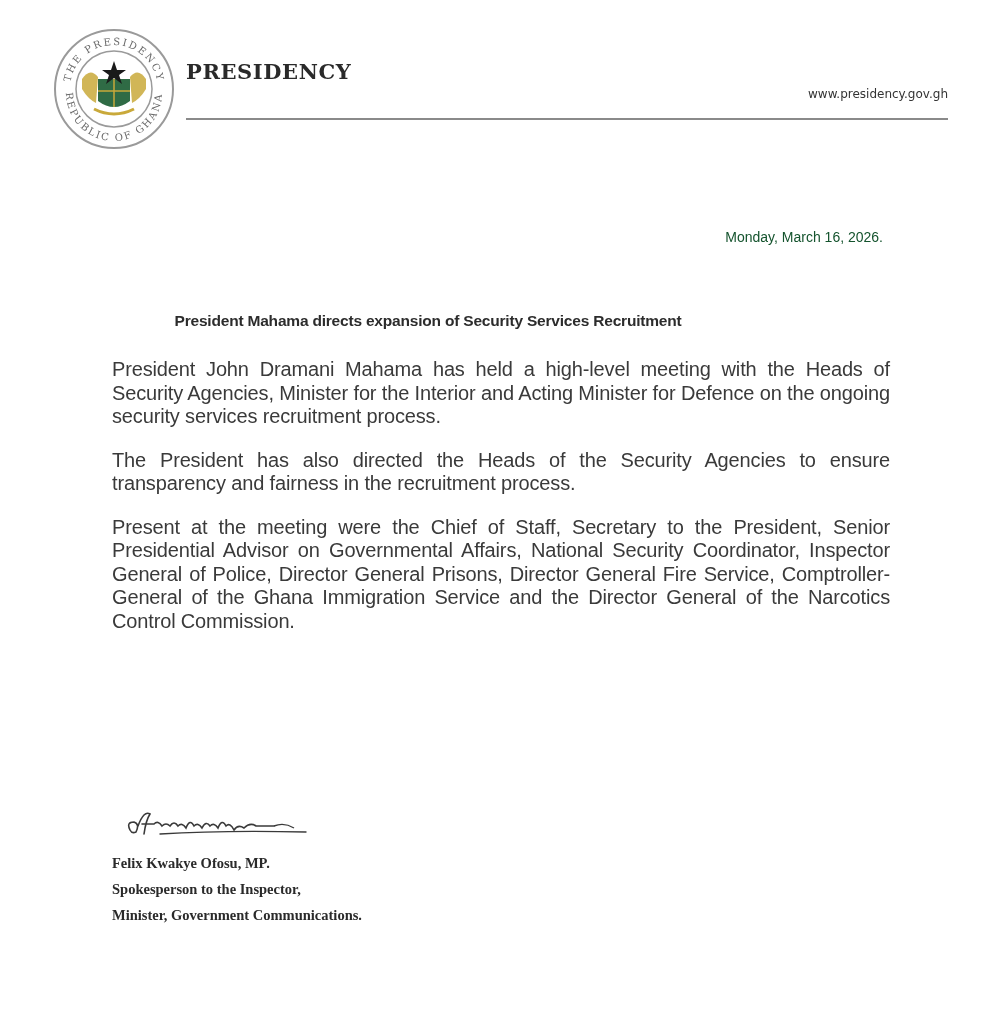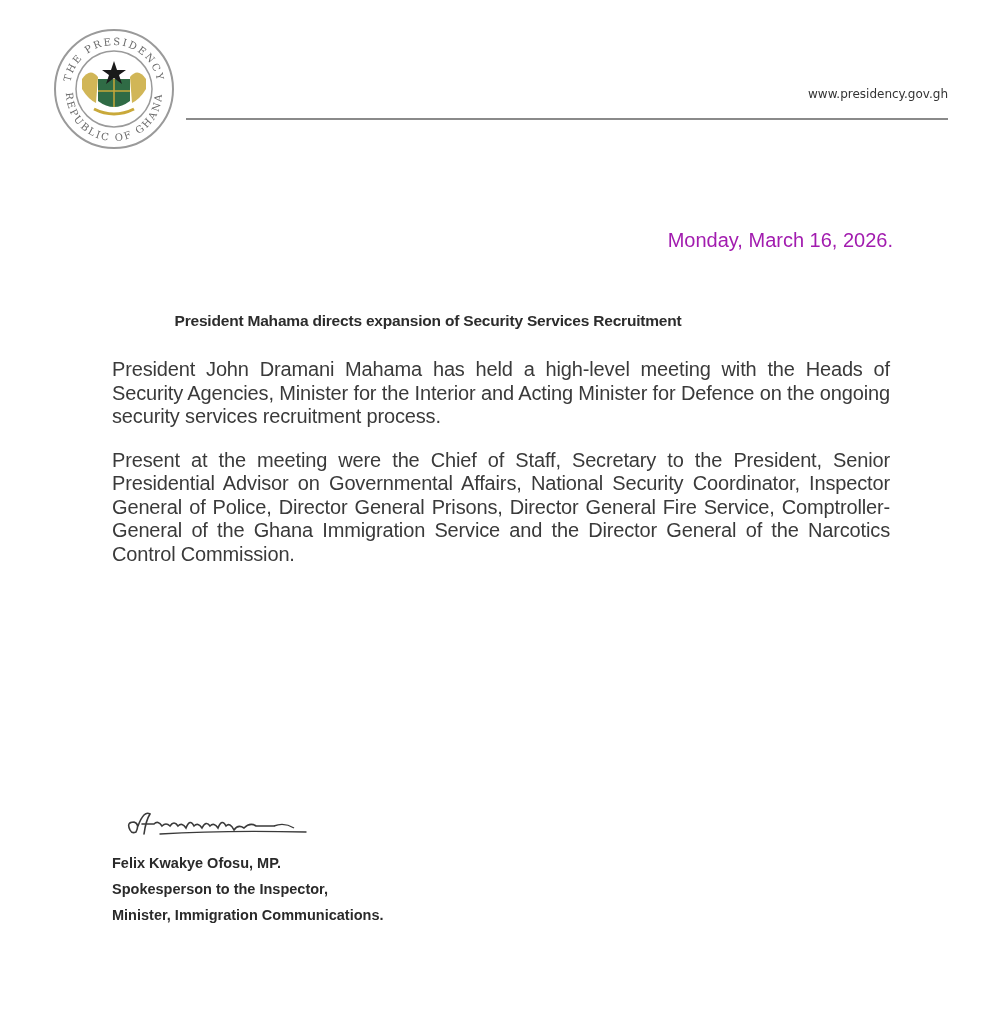--- a/index.html
+++ b/index.html
@@ -29,24 +29,24 @@
       width: 762px; height: 2px;
       background: #8a8a8a;
     }
     .website {
       position: absolute; right: 46px; top: 87px;
       font-family: "DejaVu Sans", sans-serif;
       font-size: 12px;
       color: #333;
     }
     .date {
-      position: absolute; right: 101px; top: 229px;
+      position: absolute; right: 111px; top: 229px;
       font-family: "Liberation Sans", sans-serif;
-      font-size: 20px;
-      color: #a21caf;
+      font-size: 14px;
+      color: #14532d;
     }
     .headline {
       position: absolute; left: 0; width: 856px; top: 312px;
       text-align: center;
       font-family: "Liberation Sans", sans-serif;
       font-weight: bold;
       font-size: 15.5px;
       color: #2c2c2c;
       letter-spacing: -0.2px;
     }
@@ -58,21 +58,21 @@
       color: #3a3a3a;
       text-align: justify;
     }
     .body p { margin: 0 0 20px 0; letter-spacing: -0.15px; }
     .signature {
       position: absolute; left: 124px; top: 804px;
       width: 200px; height: 40px;
     }
     .sign-block {
       position: absolute; left: 112px; top: 850px;
-      font-family: Liberation Sans, sans-serif;
+      font-family: Liberation Serif, serif;
       font-weight: bold;
       font-size: 14.5px;
       line-height: 26px;
       color: #2a2a2a;
     }
     .sign-block div { white-space: nowrap; }
   </style>
 </head>
 <body>
 
@@ -98,41 +98,43 @@
     <line x1="62" y1="52" x2="62" y2="80" stroke="#c9a93a" stroke-width="1.5"></line>
     <line x1="46" y1="64" x2="78" y2="64" stroke="#c9a93a" stroke-width="1.5"></line>
 
     <polygon points="62,34 65,43 74,43 67,48 70,57 62,51 54,57 57,48 50,43 59,43" fill="#1a1a1a"></polygon>
 
     <path d="M42 82 Q62 92 82 82" fill="none" stroke="#c9a93a" stroke-width="3"></path>
   </svg>
 </div>
 
 <div class="org-title">
+  <div>PRESIDENCY</div>
 </div>
 
 <div class="website">www.presidency.gov.gh</div>
 <div class="header-rule"></div>
 
 <div class="date">Monday, March 16, 2026.</div>
 
 <div class="headline">President Mahama directs expansion of Security Services Recruitment</div>
 
 <div class="body">
   <p>President John Dramani Mahama has held a high-level meeting with the Heads of Security Agencies, Minister for the Interior and Acting Minister for Defence on the ongoing security services recruitment process.</p>
+  <p>The President has also directed the Heads of the Security Agencies to ensure transparency and fairness in the recruitment process.</p>
   <p>Present at the meeting were the Chief of Staff, Secretary to the President, Senior Presidential Advisor on Governmental Affairs, National Security Coordinator, Inspector General of Police, Director General Prisons, Director General Fire Service, Comptroller-General of the Ghana Immigration Service and the Director General of the Narcotics Control Commission.</p>
 </div>
 
 <div class="signature">
   <svg width="200" height="40" viewBox="0 0 200 40">
     <path d="M6 26 Q2 18 10 18 Q16 20 12 28 Q8 30 6 26 M14 22 Q20 6 26 10 Q22 16 20 30 M18 20 L30 20
              Q34 16 38 22 Q42 18 46 22 Q50 16 54 22 Q58 18 62 24 Q66 14 70 22 Q74 18 78 24
              Q82 16 86 22 Q90 18 94 24 Q98 14 102 22 Q106 18 110 26 Q114 20 120 24 Q126 18 132 22 L150 22" fill="none" stroke="#3a3a3a" stroke-width="1.6" stroke-linecap="round"></path>
     <path d="M36 30 Q100 26 182 28" fill="none" stroke="#3a3a3a" stroke-width="1.4" stroke-linecap="round"></path>
     <path d="M150 22 Q160 18 170 24" fill="none" stroke="#3a3a3a" stroke-width="1.4"></path>
   </svg>
 </div>
 
 <div class="sign-block">
   <div>Felix Kwakye Ofosu, MP.</div>
   <div>Spokesperson to the Inspector,</div>
-  <div>Minister, Immigration Communications.</div>
+  <div>Minister, Government Communications.</div>
 </div>
 
 </body></html>

